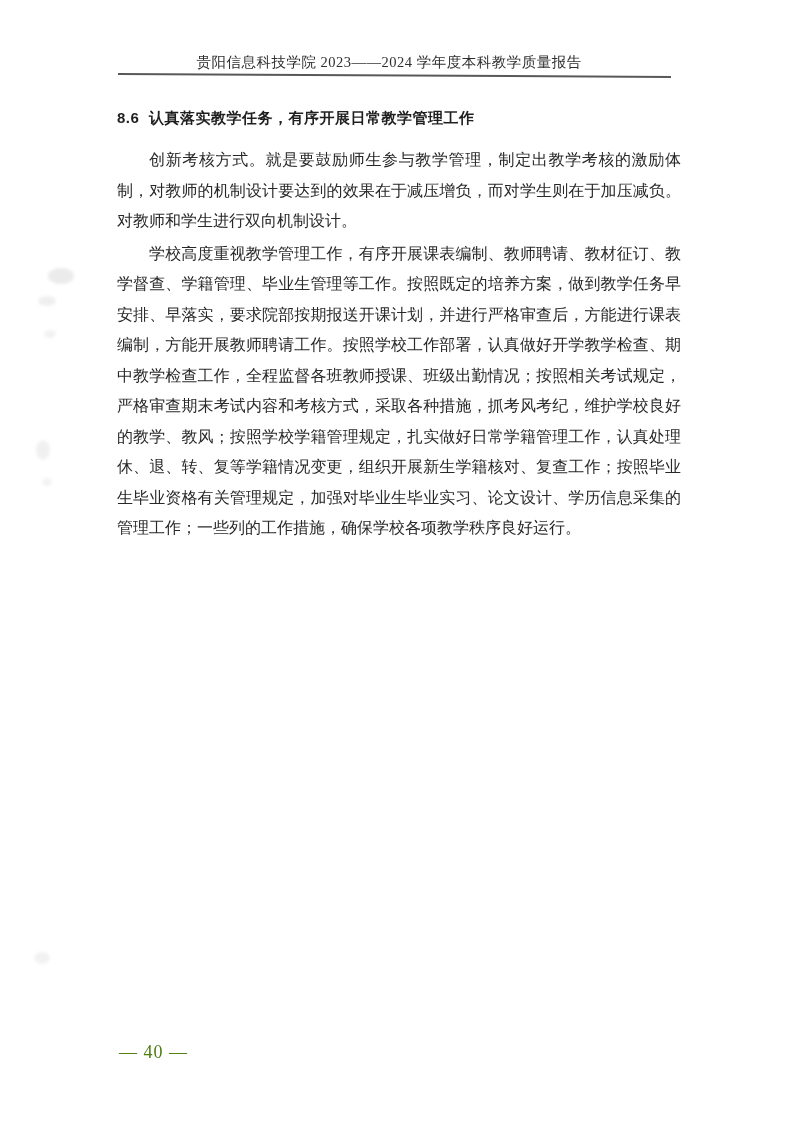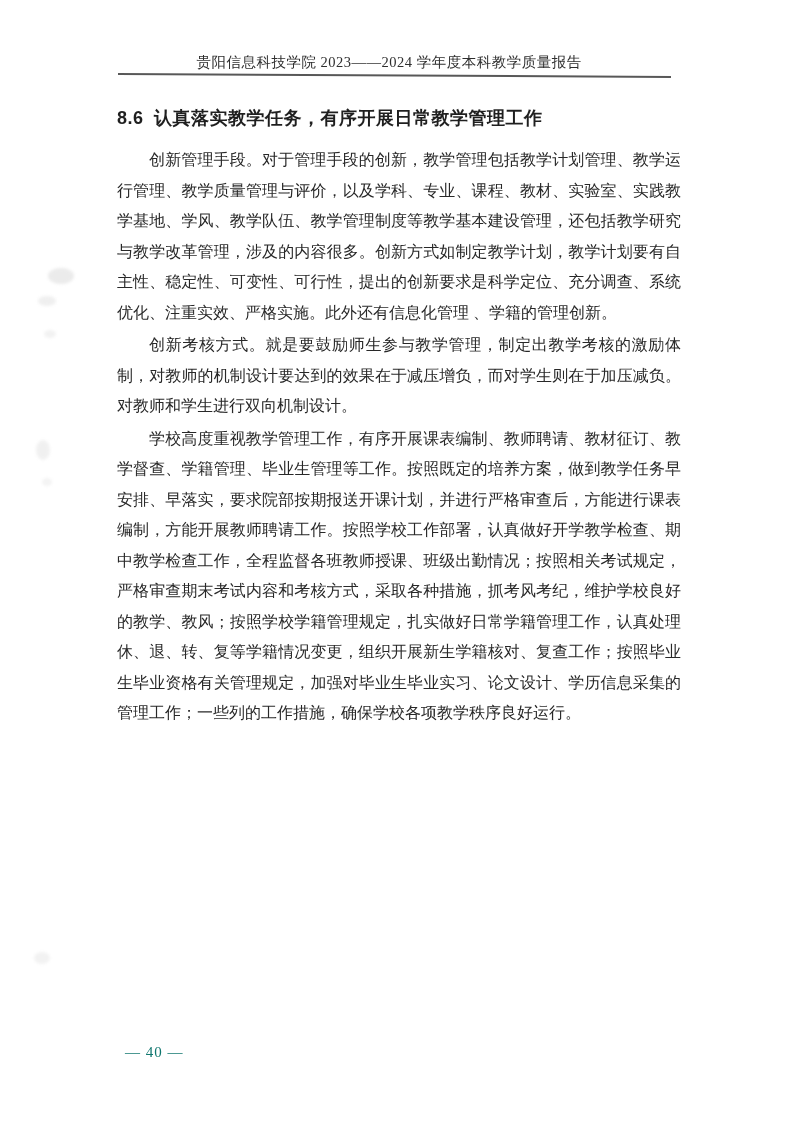--- a/index.html
+++ b/index.html
@@ -53,37 +53,37 @@
   .para {
     margin: 0 0 2px 0;
     text-indent: 2em;
   }
   .para.no-indent {
     text-indent: 0;
   }
   .section-heading {
     font-family: "Liberation Sans", sans-serif;
     font-weight: bold;
-    font-size: 18px;
+    font-size: 15px;
     line-height: 24px;
     margin: 3px 0 15px 0;
     color: #1f1f1f;
     letter-spacing: 0.5px;
     word-spacing: 5px;
     text-align: left;
   }
   
   .footer-page-number {
     position: absolute;
     top: 1044px;
-    left: 125px;
-    font-size: 15px;
+    left: 119px;
+    font-size: 18px;
     line-height: 16px;
     letter-spacing: 1px;
-    color: #0f766e;
+    color: #4d7c0f;
     white-space: nowrap;
   }
   
   .smudge {
     position: absolute;
     background: #b9b9b9;
     border-radius: 50%;
     filter: blur(1.5px);
     opacity: 0.35;
     pointer-events: none;
@@ -104,21 +104,20 @@
     <div class="header-title">贵阳信息科技学院 2023——2024 学年度本科教学质量报告</div>
     <div class="header-rule"></div>
   </header>
 
   <main class="doc-body">
 
     <h2 class="section-heading">8.6 认真落实教学任务，有序开展日常教学管理工作</h2>
 
 
 
-    <p class="para">创新管理手段。对于管理手段的创新，教学管理包括教学计划管理、教学运行管理、教学质量管理与评价，以及学科、专业、课程、教材、实验室、实践教学基地、学风、教学队伍、教学管理制度等教学基本建设管理，还包括教学研究与教学改革管理，涉及的内容很多。创新方式如制定教学计划，教学计划要有自主性、稳定性、可变性、可行性，提出的创新要求是科学定位、充分调查、系统优化、注重实效、严格实施。此外还有信息化管理 、学籍的管理创新。</p>
 
     <p class="para">创新考核方式。就是要鼓励师生参与教学管理，制定出教学考核的激励体制，对教师的机制设计要达到的效果在于减压增负，而对学生则在于加压减负。对教师和学生进行双向机制设计。</p>
 
     <p class="para">学校高度重视教学管理工作，有序开展课表编制、教师聘请、教材征订、教学督查、学籍管理、毕业生管理等工作。按照既定的培养方案，做到教学任务早安排、早落实，要求院部按期报送开课计划，并进行严格审查后，方能进行课表编制，方能开展教师聘请工作。按照学校工作部署，认真做好开学教学检查、期中教学检查工作，全程监督各班教师授课、班级出勤情况；按照相关考试规定，严格审查期末考试内容和考核方式，采取各种措施，抓考风考纪，维护学校良好的教学、教风；按照学校学籍管理规定，扎实做好日常学籍管理工作，认真处理休、退、转、复等学籍情况变更，组织开展新生学籍核对、复查工作；按照毕业生毕业资格有关管理规定，加强对毕业生毕业实习、论文设计、学历信息采集的管理工作；一些列的工作措施，确保学校各项教学秩序良好运行。</p>
   </main>
 
   <footer>
     <div class="footer-page-number">— 40 —</div>
   </footer>
 

